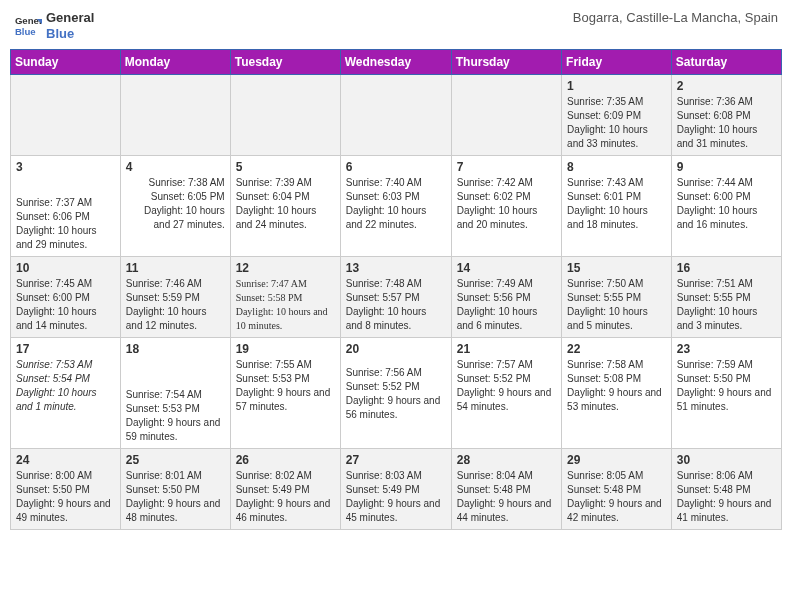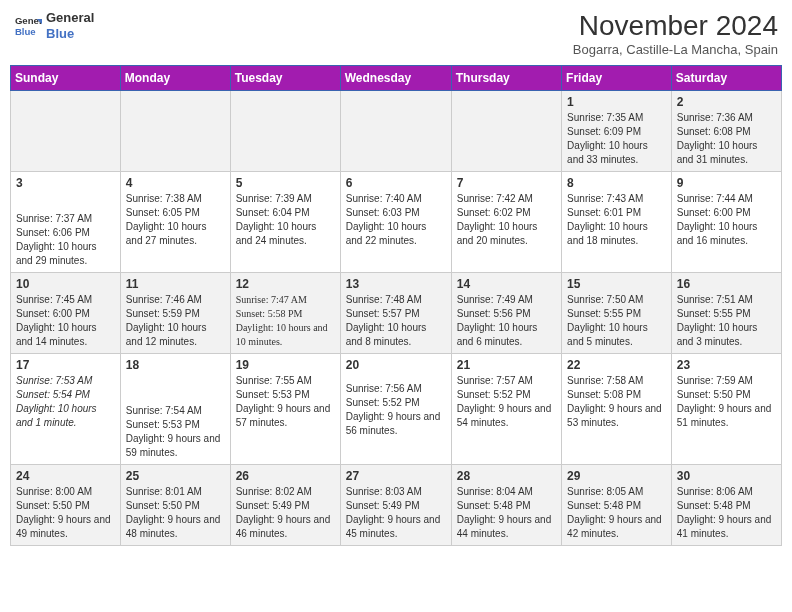--- a/index.html
+++ b/index.html
@@ -96,21 +96,20 @@
       <text x="1" y="14" font-size="11" font-weight="bold" fill="#333" font-family="Arial">General</text>
       <text x="1" y="26" font-size="11" font-weight="bold" fill="#4472C4" font-family="Arial">Blue</text>
       <polygon points="26,8 32,14 32,8" fill="#4472C4"></polygon>
     </svg>
     <div class="logo-text">
       <span>General</span>
       <span style="color:#4472C4;">Blue</span>
     </div>
   </div>
   <div class="title-block">
-    <div class="month-title">November 2024</div>
     <div class="subtitle">Bogarra, Castille-La Mancha, Spain</div>
   </div>
 </div>
 
 <table class="calendar">
   <thead>
     <tr>
     <th>Sunday</th>
         <th>Monday</th>
         <th>Tuesday</th>
@@ -142,21 +141,21 @@
       </tr>
       <tr>
         <td>
           <span class="day-num">3</span>
           <div class="day-info" style="white-space: pre-line; margin-top: 22px;">Sunrise: 7:37 AM
 Sunset: 6:06 PM
 Daylight: 10 hours and 29 minutes.</div>
         </td>
         <td>
           <span class="day-num">4</span>
-          <div class="day-info" style="white-space: pre-line;">Sunrise: 7:38 AM
+          <div class="day-info" style="white-space: pre-line; text-align: right;">Sunrise: 7:38 AM
 Sunset: 6:05 PM
 Daylight: 10 hours and 27 minutes.</div>
         </td>
         <td>
           <span class="day-num">5</span>
           <div class="day-info" style="white-space: pre-line;">Sunrise: 7:39 AM
 Sunset: 6:04 PM
 Daylight: 10 hours and 24 minutes.</div>
         </td>
         <td>

